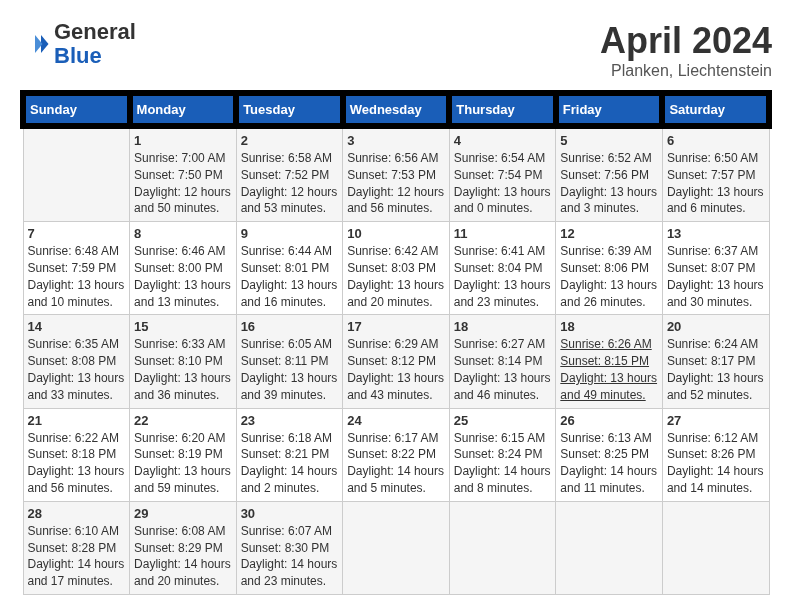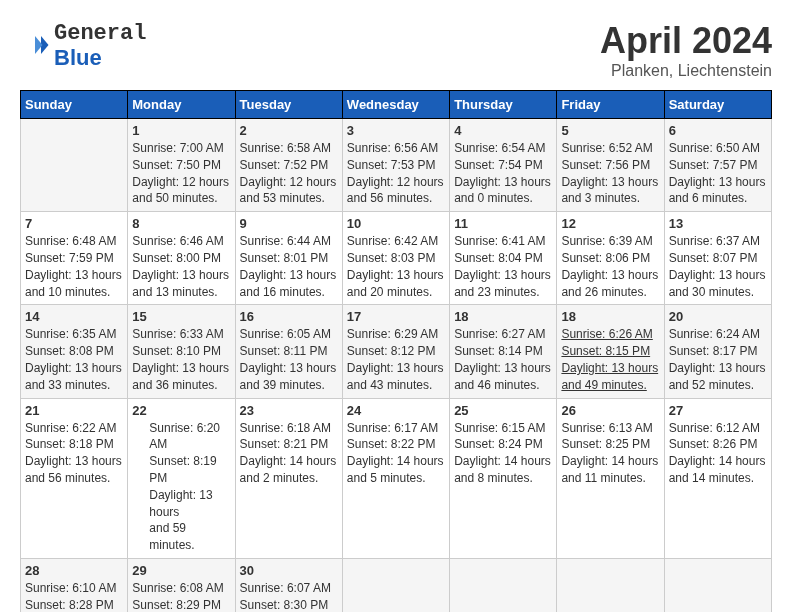--- a/index.html
+++ b/index.html
@@ -18,21 +18,21 @@
     }
     .logo {
       display: flex;
       align-items: center;
     }
     .logo-text {
       font-size: 22px;
       font-weight: bold;
       line-height: 1.1;
     }
-    .logo-general { color: #333; font-family: Liberation Mono, monospace; }
+    .logo-general { color: #333; }
     .logo-blue { color: #1a5eb8; }
     .logo-icon {
       width: 30px;
       height: 30px;
       margin-right: 4px;
     }
     .title-block {
       text-align: right;
     }
     .month-title {
@@ -49,21 +49,21 @@
       border-collapse: collapse;
       font-size: 11px;
     }
     thead tr th {
       background-color: #1a5eb8;
       color: #fff;
       padding: 6px 4px;
       text-align: left;
       font-size: 13px;
       font-weight: bold;
-      border: 1px solid #000000;
+      border: 6px solid #000000;
     }
     tbody tr td {
       border: 1px solid #ccc;
       vertical-align: top;
       padding: 4px;
       height: 80px;
       width: 105px;
     }
     tbody tr:nth-child(odd) td {
       background-color: #f5f5f5;
@@ -270,21 +270,21 @@
       <tr>
         <td>
           <span class="day-number">21</span>
           <div class="day-info" style="white-space: pre-line;">Sunrise: 6:22 AM
 Sunset: 8:18 PM
 Daylight: 13 hours
 and 56 minutes.</div>
         </td>
         <td>
           <span class="day-number">22</span>
-          <div class="day-info" style="white-space: pre-line; margin-left: 17px;">Sunrise: 6:20 AM
+          <div class="day-info" style="white-space: pre-line;">Sunrise: 6:20 AM
 Sunset: 8:19 PM
 Daylight: 13 hours
 and 59 minutes.</div>
         </td>
         <td>
           <span class="day-number">23</span>
           <div class="day-info" style="white-space: pre-line;">Sunrise: 6:18 AM
 Sunset: 8:21 PM
 Daylight: 14 hours
 and 2 minutes.</div>

